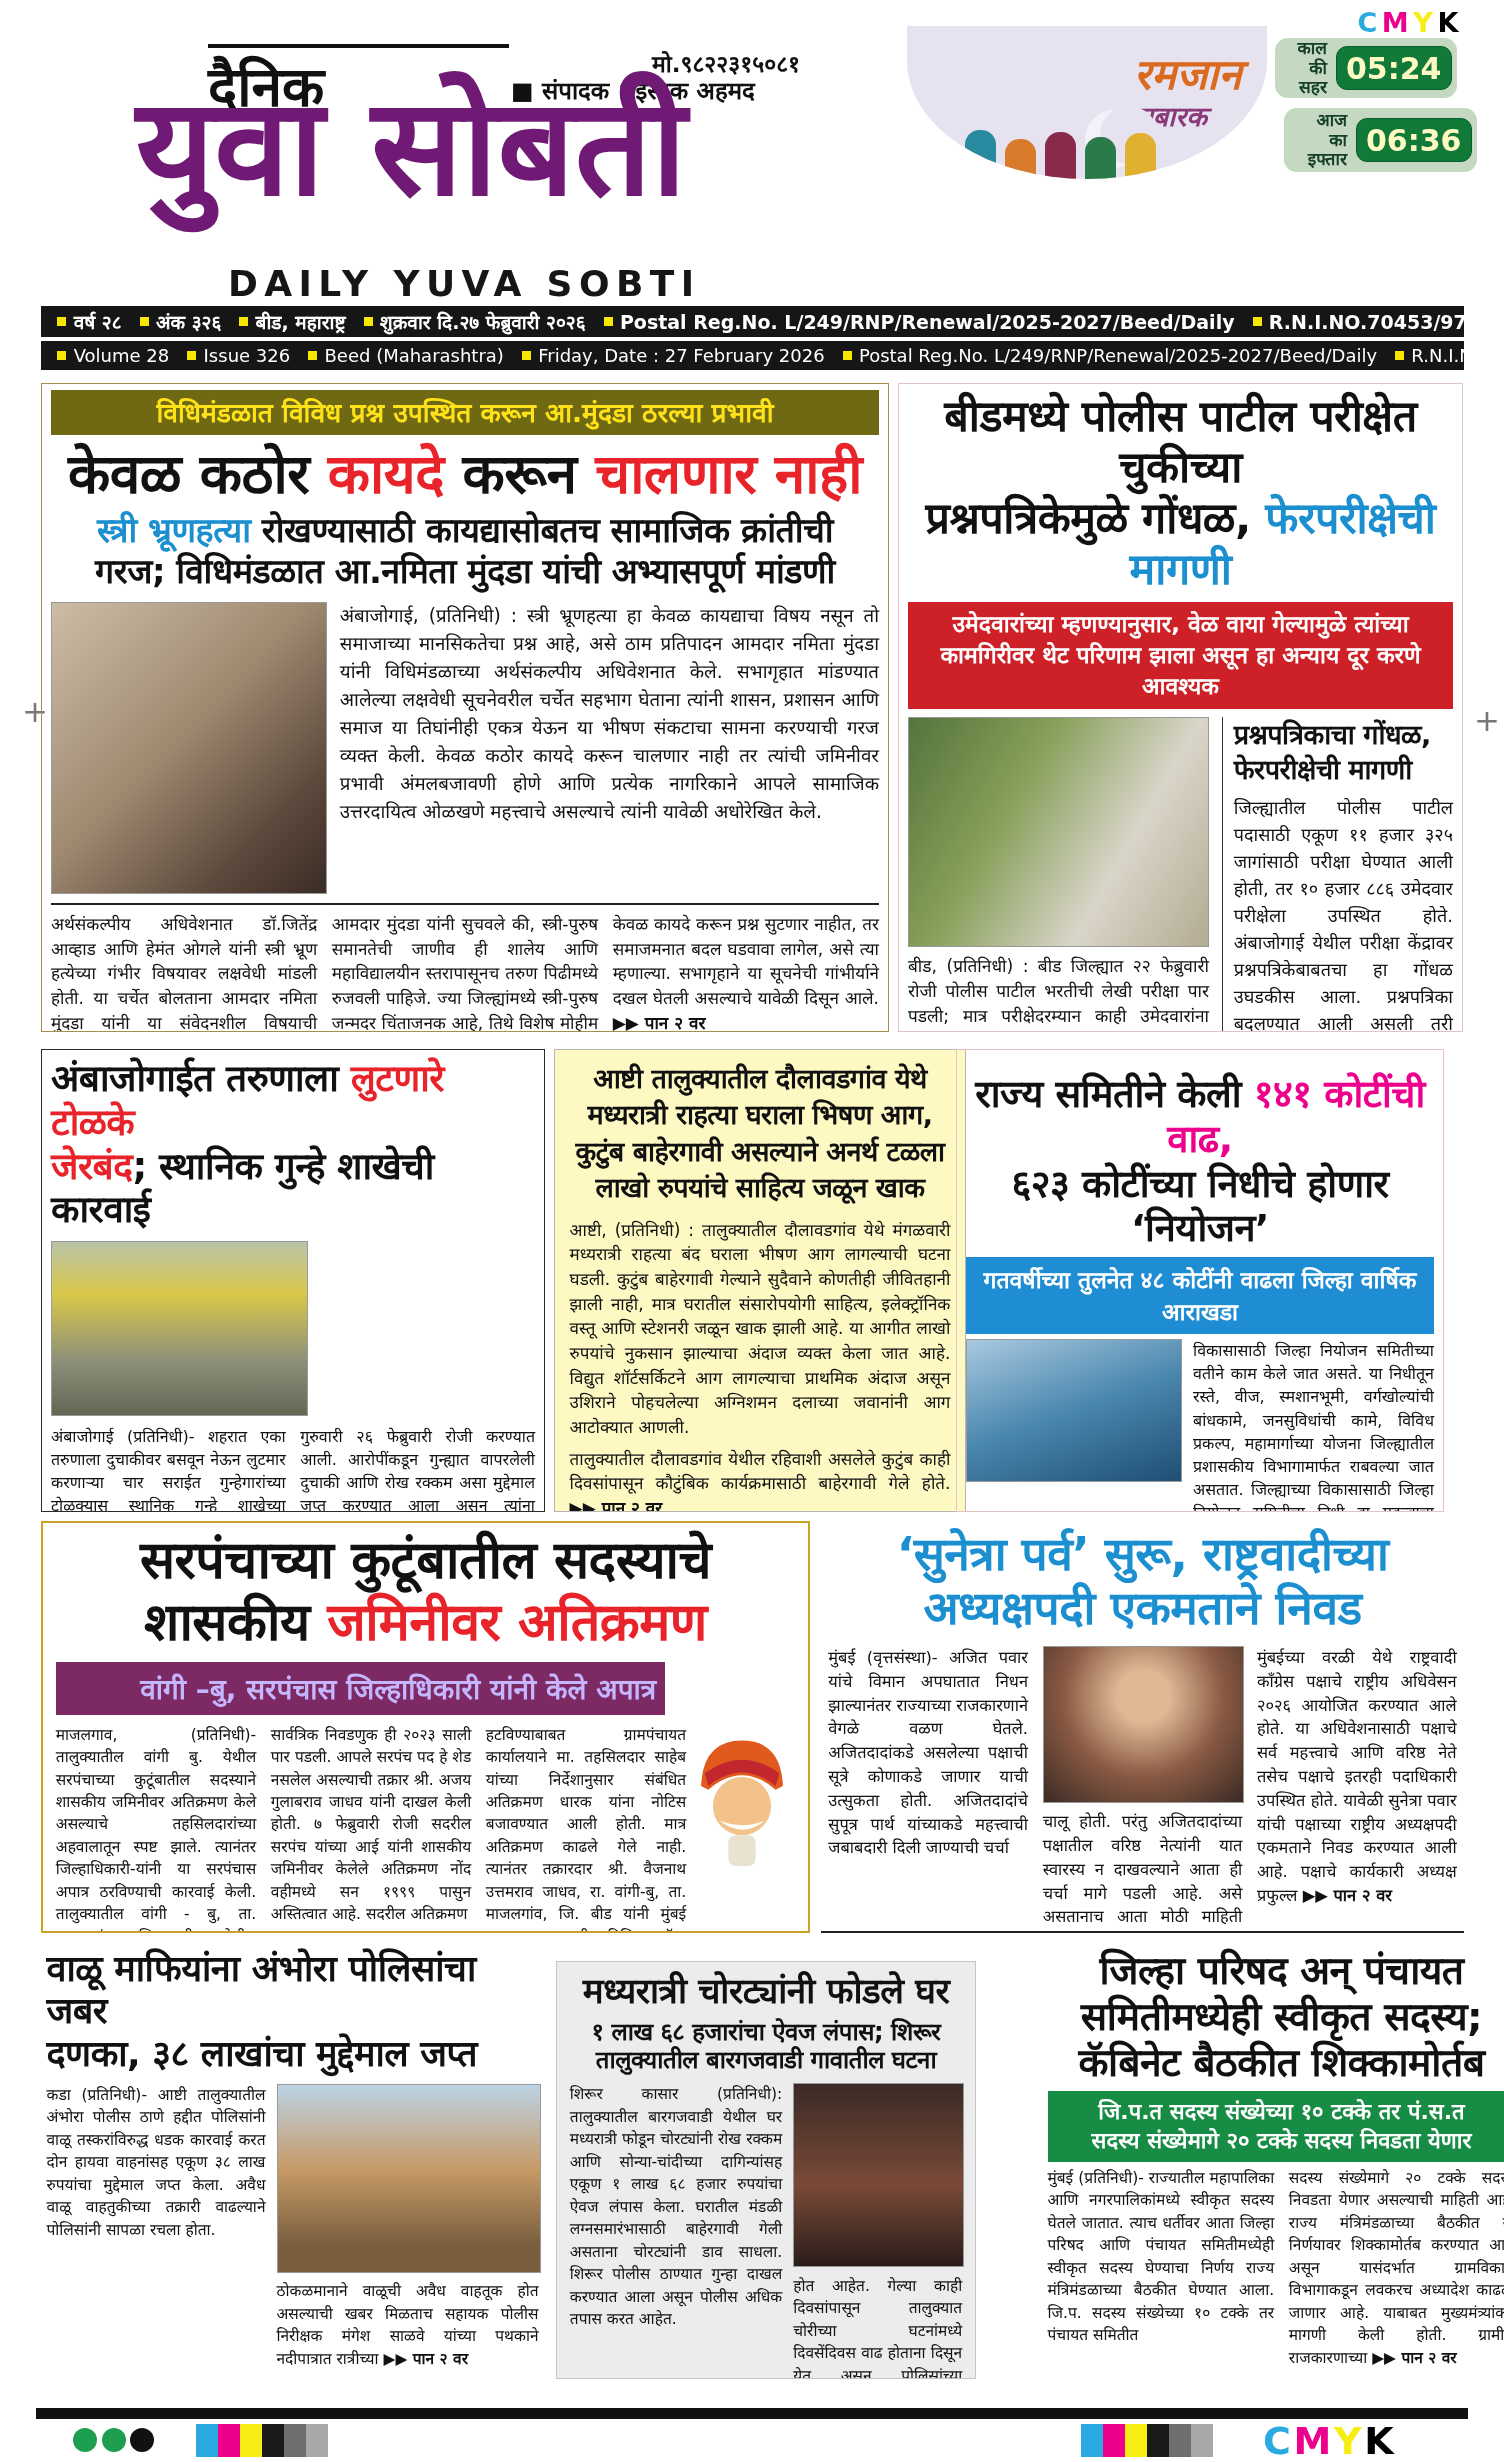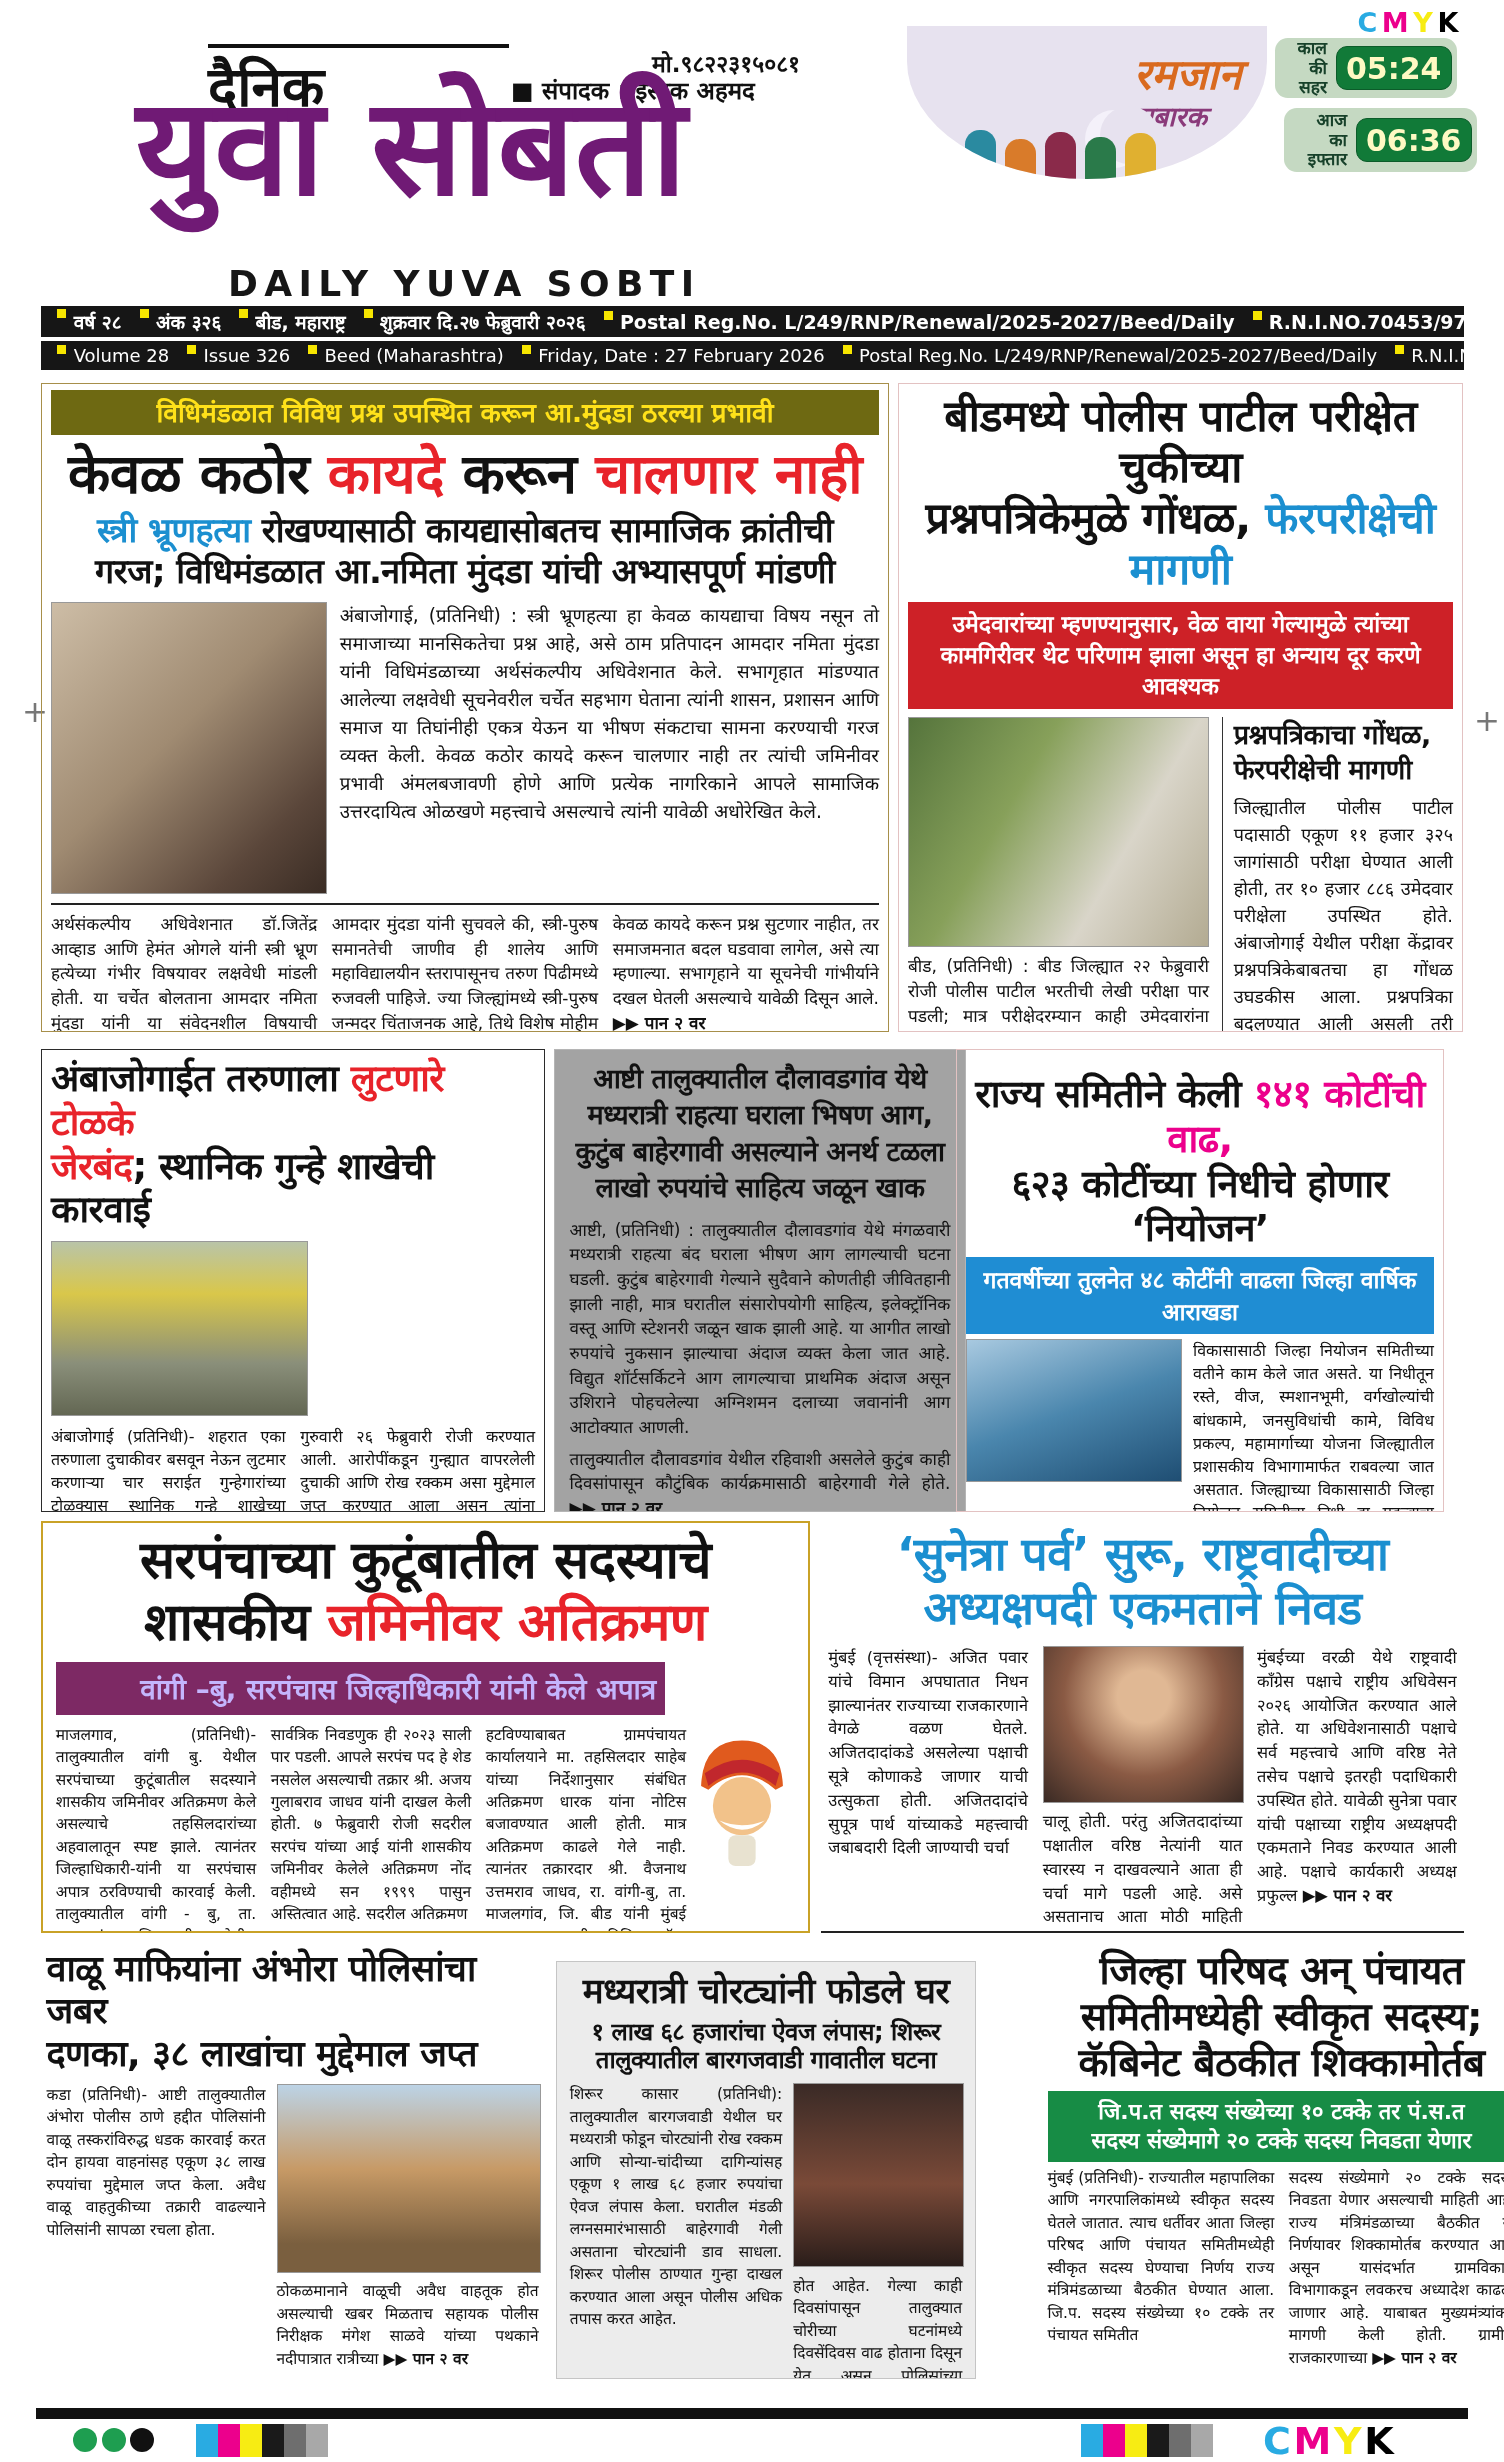--- a/index.html
+++ b/index.html
@@ -7,21 +7,21 @@
         font-family:"DejaVu Sans","Liberation Sans",sans-serif;color:#111;}
   .abs{position:absolute;}
   .b{font-weight:bold;}
   .just{text-align:justify;line-height:1.45;}
   .red{color:#e8232a;}
   .blue{color:#1b8fd0;}
   .mag{color:#ec008c;}
   .center{text-align:center;}
   .box{box-sizing:border-box;overflow:hidden;}
   .ybul{display:inline-block;width:9px;height:9px;background:#f7e600;margin-right:7.3px;flex:none;}
-  .stripitem{display:flex;white-space:nowrap;}
+  .stripitem{display:flex;align-items:center;white-space:nowrap;}
   .infobar{background:#161616;color:#fff;display:flex;align-items:center;gap:18px;padding:0 16.4px;box-sizing:border-box;overflow:hidden;}
   .kicker{background:#6e6912;color:#ffe11a;font-weight:800;font-size:26.4px;text-align:center;padding:4.6px 1.8px;}
   .alertbox{background:#cd2127;color:#fff;font-weight:700;font-size:23px;text-align:center;padding:7.3px 5.5px;line-height:1.35;margin:7.3px 0;}
   .bluestrip{background:#1f8dd3;color:#fff;font-weight:800;font-size:23px;text-align:center;padding:6.4px 3.6px;margin:5.5px 0;}
   .purplestrip{background:#7d2964;color:#c4b5fd;font-weight:800;font-size:28px;text-align:right;padding:7.3px 9px;margin:9px 0;}
   .greenstrip{background:#178c45;color:#fff;font-weight:800;font-size:22px;text-align:center;padding:5.5px 3.6px;line-height:1.35;margin:5.5px 0;}
   .cols{display:flex;gap:14.6px;}
   .col{flex:1;}
   .ph{flex:none;border:0.9px solid #999;}
   .cont{color:#111;font-weight:800;white-space:nowrap;}
@@ -185,21 +185,21 @@
     </div>
     <div style="display:flex;gap:11px;margin-top:9px;">
       <div class="ph" style="width:255px;height:173px;background:linear-gradient(180deg,#b9c4a8 0%,#d9c74a 30%,#8a8f7a 70%,#636753 100%);"></div>
     </div>
     <div class="cols" style="font-size:16px;margin-top:9px;">
       <div class="col just">अंबाजोगाई (प्रतिनिधी)- शहरात एका तरुणाला दुचाकीवर बसवून नेऊन लुटमार करणाऱ्या चार सराईत गुन्हेगारांच्या टोळक्यास स्थानिक गुन्हे शाखेच्या पथकाने बेड्या ठोकल्या आहेत. ही धाडसी कारवाई</div>
       <div class="col just"><span>गुरुवारी २६ फेब्रुवारी रोजी करण्यात आली. आरोपींकडून गुन्ह्यात वापरलेली दुचाकी आणि रोख रक्कम असा मुद्देमाल जप्त करण्यात आला असून त्यांना अटकेनंतर न्यायालयात हजर करण्यात आले. या प्रकरणी ७ फेब्रुवारी रोजी</span> </div>
     </div>
   </div>
 
-  <div class="abs box" style="left:554px;top:1049px;width:412px;height:463px;background:#a3a3a3;border:0.9px solid #b5b5b5;padding:11px 14.6px;">
+  <div class="abs box" style="left:554px;top:1049px;width:412px;height:463px;background:#fef9c3;border:0.9px solid #b5b5b5;padding:11px 14.6px;">
     <div class="hlm center" style="font-size:27px;line-height:1.35;">
       <div>आष्टी तालुक्यातील दौलावडगांव येथे</div>
       <div>मध्यरात्री राहत्या घराला भिषण आग,</div>
       <div>कुटुंब बाहेरगावी असल्याने अनर्थ टळला</div>
       <div>लाखो रुपयांचे साहित्य जळून खाक</div>
     </div>
     <div class="just" style="font-size:17px;margin-top:11px;">आष्टी, (प्रतिनिधी) : तालुक्यातील दौलावडगांव येथे मंगळवारी मध्यरात्री राहत्या बंद घराला भीषण आग लागल्याची घटना घडली. कुटुंब बाहेरगावी गेल्याने सुदैवाने कोणतीही जीवितहानी झाली नाही, मात्र घरातील संसारोपयोगी साहित्य, इलेक्ट्रॉनिक वस्तू आणि स्टेशनरी जळून खाक झाली आहे. या आगीत लाखो रुपयांचे नुकसान झाल्याचा अंदाज व्यक्त केला जात आहे. विद्युत शॉर्टसर्किटने आग लागल्याचा प्राथमिक अंदाज असून उशिराने पोहचलेल्या अग्निशमन दलाच्या जवानांनी आग आटोक्यात आणली.</div>
     <div class="just" style="font-size:17px;margin-top:7.3px;"><span>तालुक्यातील दौलावडगांव येथील रहिवाशी असलेले कुटुंब काही दिवसांपासून कौटुंबिक कार्यक्रमासाठी बाहेरगावी गेले होते. </span><span class="cont">▶▶ पान २ वर</span></div>
   </div>
 

